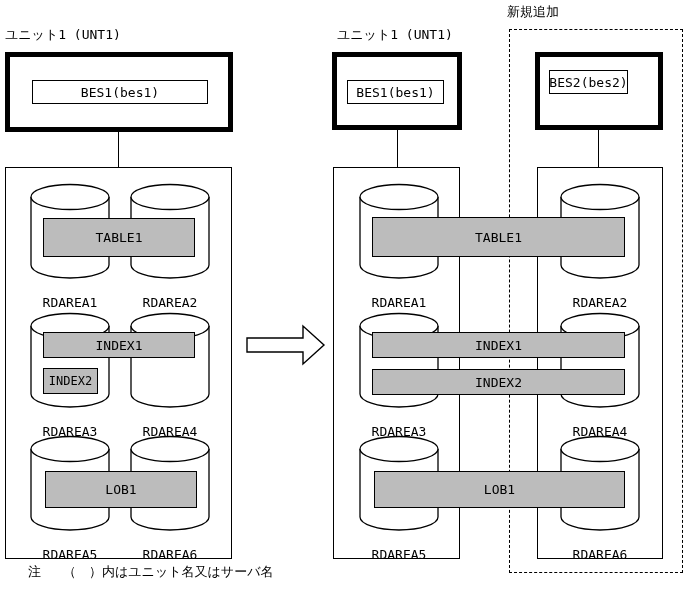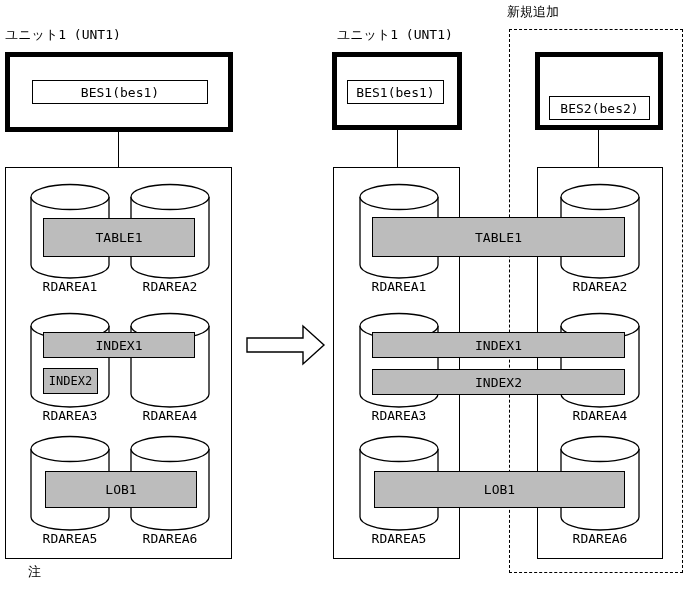--- a/index.html
+++ b/index.html
@@ -12,21 +12,21 @@
   .thickbox { position:absolute; border:5px solid #000; box-sizing:border-box; background:#fff; z-index:2; }
   .innerbox { position:absolute; border:1px solid #000; box-sizing:border-box; background:#fff;
               display:flex; align-items:center; justify-content:center; font-size:13px; z-index:3; }
   .vline { position:absolute; width:1px; background:#000; z-index:1; }
   .databox { position:absolute; border:1px solid #000; box-sizing:border-box; z-index:1; }
   .dashedbox { position:absolute; border:1px dashed #000; box-sizing:border-box; z-index:0; }
   .cyl { position:absolute; width:80px; height:96px; z-index:2; }
   .bar { position:absolute; border:1px solid #000; box-sizing:border-box;
          display:flex; align-items:center; justify-content:center;
          font-size:13px; z-index:5; letter-spacing:0; }
-  .rd-label { position:absolute; width:80px; text-align:center; font-size:13px; z-index:4; white-space:nowrap; }
+  .rd-label { position:absolute; width:80px; text-align:center; font-size:13px; z-index:4; white-space:nowrap;margin-top:16px; }
   .arrow { position:absolute; z-index:2; }
   .note { position:absolute; display:flex; gap:22px; font-size:13px; z-index:2; white-space:nowrap; }
 </style>
 </head>
 <body>
 
 <div class="stage">
 
   <div class="txt" style="left:5px;top:27px">ユニット1 (UNT1)</div>
   <div class="thickbox" style="left:5px;top:52px;width:228px;height:80px"></div>
@@ -89,21 +89,21 @@
   <div class="dashedbox" style="left:509px;top:29px;width:174px;height:544px"></div>
 
   <div class="txt" style="left:337px;top:27px">ユニット1 (UNT1)</div>
   <div class="thickbox" style="left:332px;top:52px;width:130px;height:78px"></div>
   <div class="innerbox" style="left:347px;top:80px;width:97px;height:24px">
     <span>BES1(bes1)</span>
   </div>
   <div class="vline" style="left:397px;top:104px;height:63px"></div>
 
   <div class="thickbox" style="left:535px;top:52px;width:128px;height:78px"></div>
-  <div class="innerbox" style="left:549px;top:96px;width:101px;height:24px">
+  <div class="innerbox" style="left:549px;top:70px;width:79px;height:24px">
     <span>BES2(bes2)</span>
   </div>
   <div class="vline" style="left:598px;top:104px;height:63px"></div>
 
   <div class="databox" style="left:333px;top:167px;width:127px;height:392px"></div>
   <div class="databox" style="left:537px;top:167px;width:126px;height:392px"></div>
 
   <div class="cyl" style="left:359px;top:183px"><svg width="80" height="96" viewBox="0 0 80 96">
         <path d="M1 14 L1 82 A39 13 0 0 0 79 82 L79 14" fill="#fff" stroke="#000" stroke-width="1.3"></path>
         <ellipse cx="40" cy="14" rx="39" ry="12.5" fill="#fff" stroke="#000" stroke-width="1.3"></ellipse>
@@ -144,15 +144,16 @@
 
   <div class="rd-label" style="left:359px;top:279px">RDAREA1</div>
   <div class="rd-label" style="left:560px;top:279px">RDAREA2</div>
   <div class="rd-label" style="left:359px;top:408px">RDAREA3</div>
   <div class="rd-label" style="left:560px;top:408px">RDAREA4</div>
   <div class="rd-label" style="left:359px;top:531px">RDAREA5</div>
   <div class="rd-label" style="left:560px;top:531px">RDAREA6</div>
 
   <div class="note" style="left:28px;top:563px">
     <span>注</span>
+    <span>（　）内はユニット名又はサーバ名</span>
   </div>
 
 </div>
 
 </body></html>

